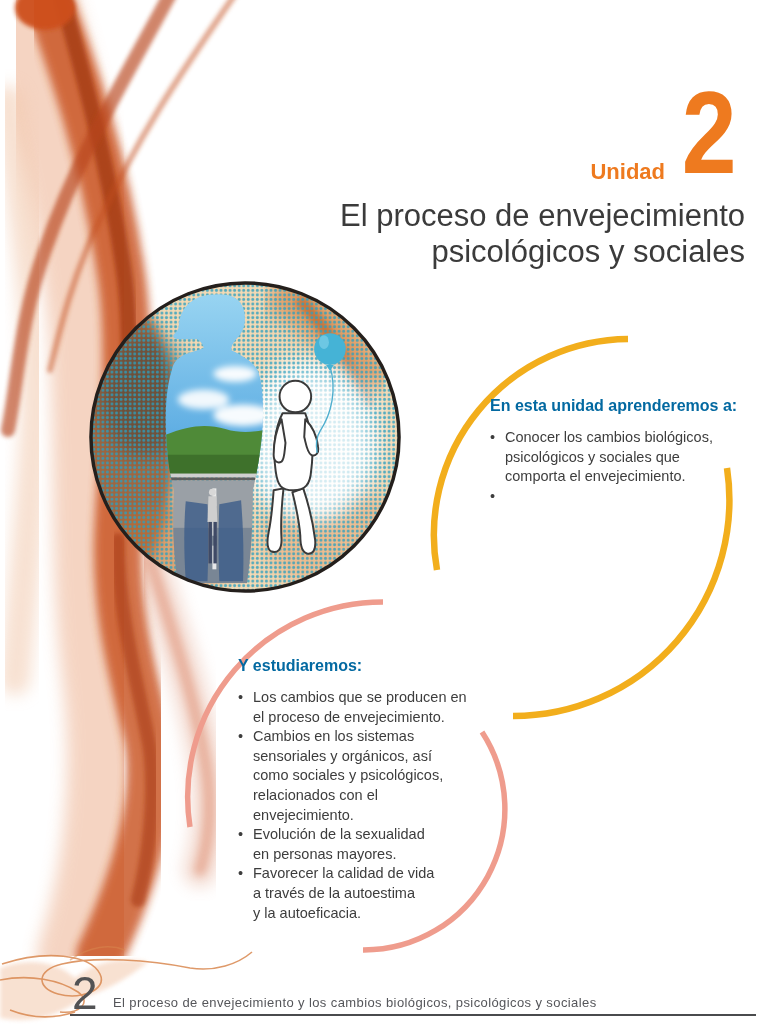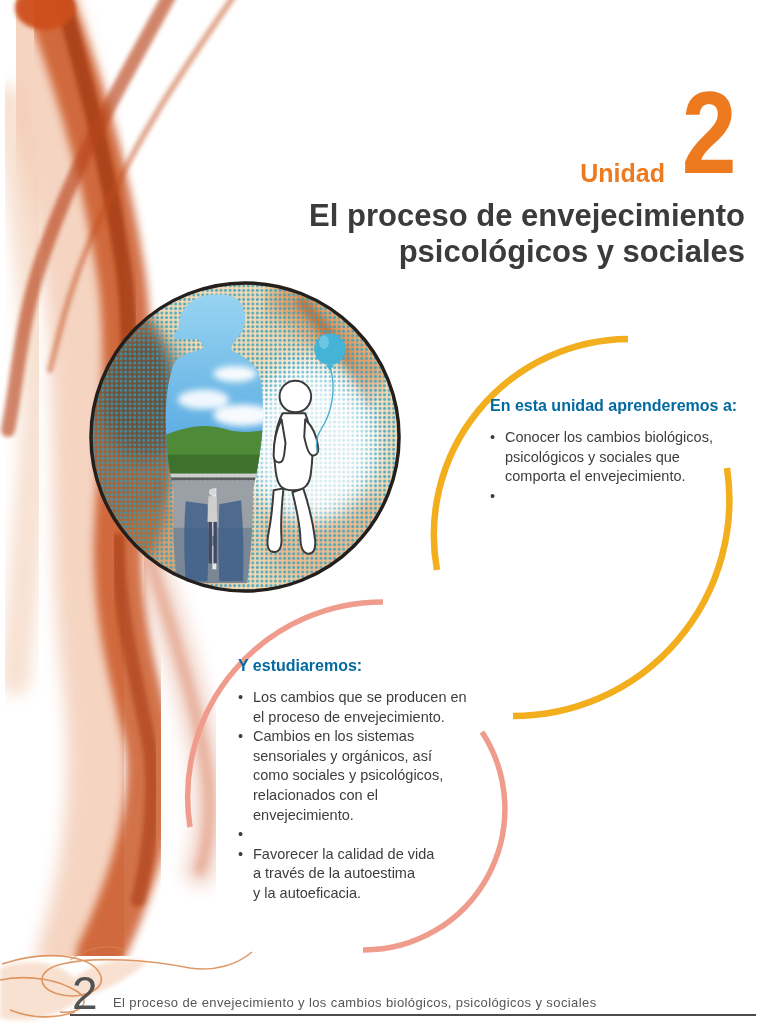--- a/index.html
+++ b/index.html
@@ -6,30 +6,30 @@
   .page{
     position:relative;width:768px;height:1024px;overflow:hidden;
     background:#ffffff;font-family:"Liberation Sans",sans-serif;
   }
   svg{display:block;}
   .layer{position:absolute;pointer-events:none;}
 
   
   .unit-label{
     position:absolute;top:161px;right:103px;
-    font-size:25px;font-weight:bold;color:#EE7A1F;line-height:1;
+    font-size:22px;font-weight:bold;color:#EE7A1F;line-height:1;
   }
   .unit-number{
     position:absolute;top:75px;right:31px;
     font-size:116px;font-weight:bold;color:#EE7A1F;line-height:1;
     transform:scaleX(.85);transform-origin:100% 50%;
   }
   .page-title{
     position:absolute;top:198px;right:23px;margin:0;
-    text-align:right;font-size:31px;line-height:36px;font-weight:bold;
+    text-align:right;font-size:31px;line-height:36px;font-weight:normal;
     color:#3b3b3b;letter-spacing:0;
   }
   .page-title .title-line{display:block;}
 
   
   .tbox{position:absolute;color:#3d3d3d;}
   .tbox h2{margin:0 0 13px 0;font-size:16px;line-height:19px;color:#0369a1;}
   .tbox ul{list-style:none;margin:0;padding:0;}
   .tbox li{display:flex;margin:0;}
   .bullet-dot{width:15px;flex:0 0 15px;font-size:14.5px;line-height:19.6px;color:#3d3d3d;}
@@ -234,20 +234,22 @@
       <li>
         <span class="bullet-dot">•</span>
         <span class="bullet-text">Cambios en los sistemas
 sensoriales y orgánicos, así
 como sociales y psicológicos,
 relacionados con el
 envejecimiento.</span>
       </li>
       <li>
         <span class="bullet-dot">•</span>
+        <span class="bullet-text">Evolución de la sexualidad
+en personas mayores.</span>
       </li>
       <li>
         <span class="bullet-dot">•</span>
         <span class="bullet-text">Favorecer la calidad de vida
 a través de la autoestima
 y la autoeficacia.</span>
       </li>
     </ul>
   </section>
 

